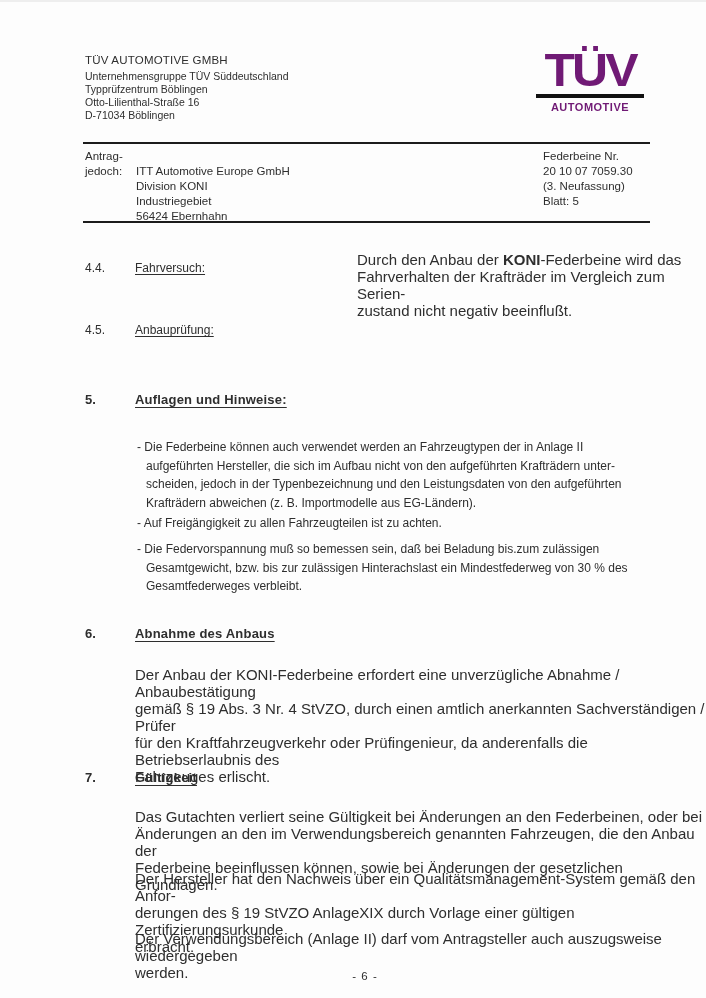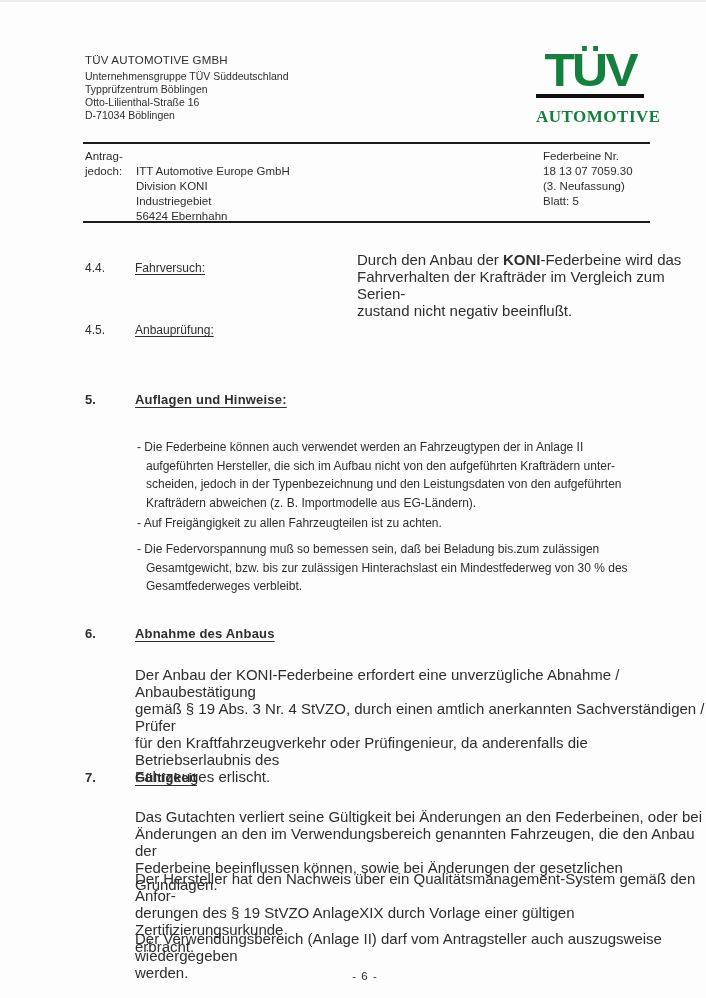--- a/index.html
+++ b/index.html
@@ -14,24 +14,24 @@
     overflow:hidden;
   }
   .abs{position:absolute;}
   .pre{white-space:pre-line;}
 
   
   .lh-company{left:85px;top:52px;font-size:11.5px;font-weight:400;letter-spacing:.2px;}
   .lh-lines{left:85px;top:68px;font-size:10.5px;line-height:13px;}
 
   
-  .logo{left:536px;top:48px;width:108px;text-align:center;color:#15803d;}
+  .logo{left:536px;top:48px;width:108px;text-align:center;color:#701a75;}
   .logo-main{font-size:50px;font-weight:bold;letter-spacing:-3px;line-height:44px;transform:scaleY(.92);transform-origin:top;}
   .logo-bar{height:4px;background:#111;margin-top:0px;}
-  .logo-sub{font-size:17px;font-weight:bold;letter-spacing:.5px;margin-top:9px;font-family:Liberation Serif, serif;}
+  .logo-sub{font-size:11px;font-weight:bold;letter-spacing:.5px;margin-top:3px;}
 
   
   .rule{left:83px;width:567px;height:2px;background:#1c1c1c;}
   .rule-top{top:140px;}
   .rule-bottom{top:219px;}
 
   
   .applicant-label{left:85px;top:147px;font-size:11.5px;line-height:15px;}
   .applicant-address{left:136px;top:162px;font-size:11.5px;line-height:15px;}
   .report-block{left:543px;top:147px;font-size:11.5px;line-height:15px;}
@@ -83,21 +83,21 @@
   <div class="abs rule rule-bottom"></div>
 
   <div class="abs applicant-label pre">Antrag-
 jedoch:</div>
   <div class="abs applicant-address pre">ITT Automotive Europe GmbH
 Division KONI
 Industriegebiet
 56424 Ebernhahn</div>
   <div class="abs report-block">
     <div>Federbeine Nr.</div>
-    <div>18 13 07 7059.30</div>
+    <div>20 10 07 7059.30</div>
     <div>(3. Neufassung)</div>
     <div>Blatt: 5</div>
   </div>
 
   <div class="abs num s44-row">4.4.</div>
   <div class="abs lbl s44-row">Fahrversuch:</div>
   <div class="abs body-txt pre s44-txt"><span>Durch den Anbau der </span><b>KONI</b><span>-Federbeine wird das
 Fahrverhalten der Krafträder im Vergleich zum Serien-
 zustand nicht negativ beeinflußt.</span></div>
 

